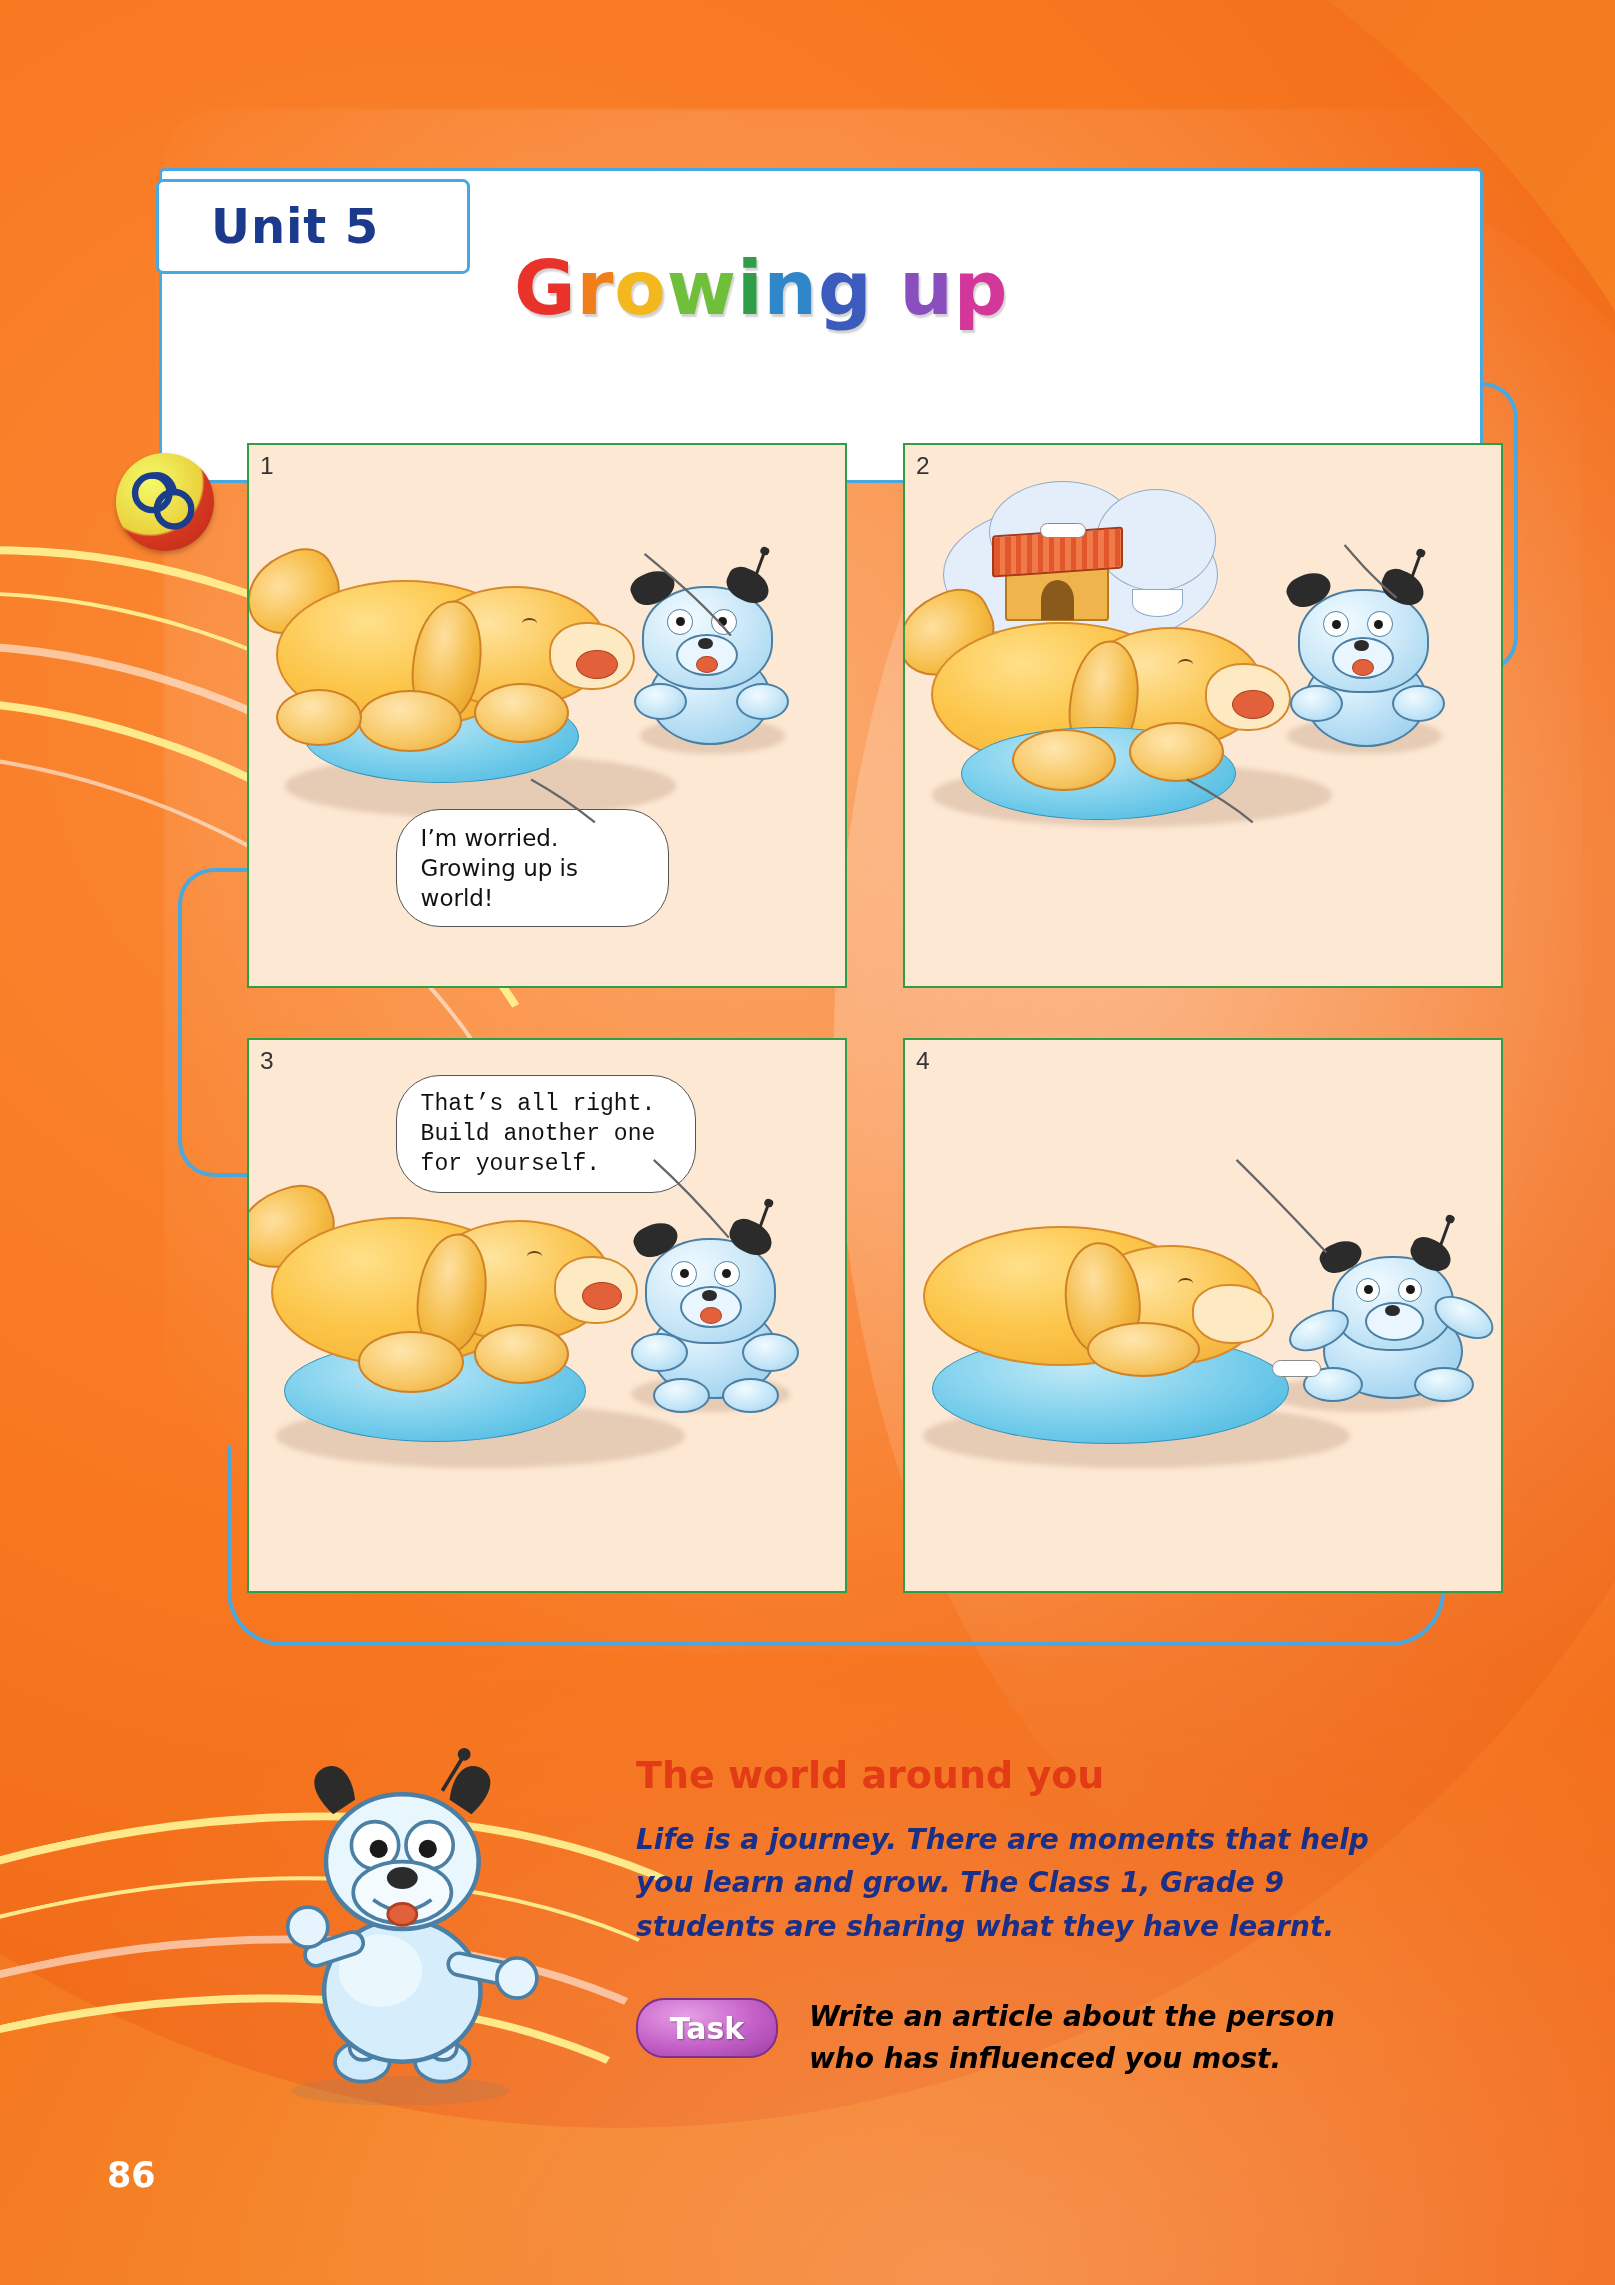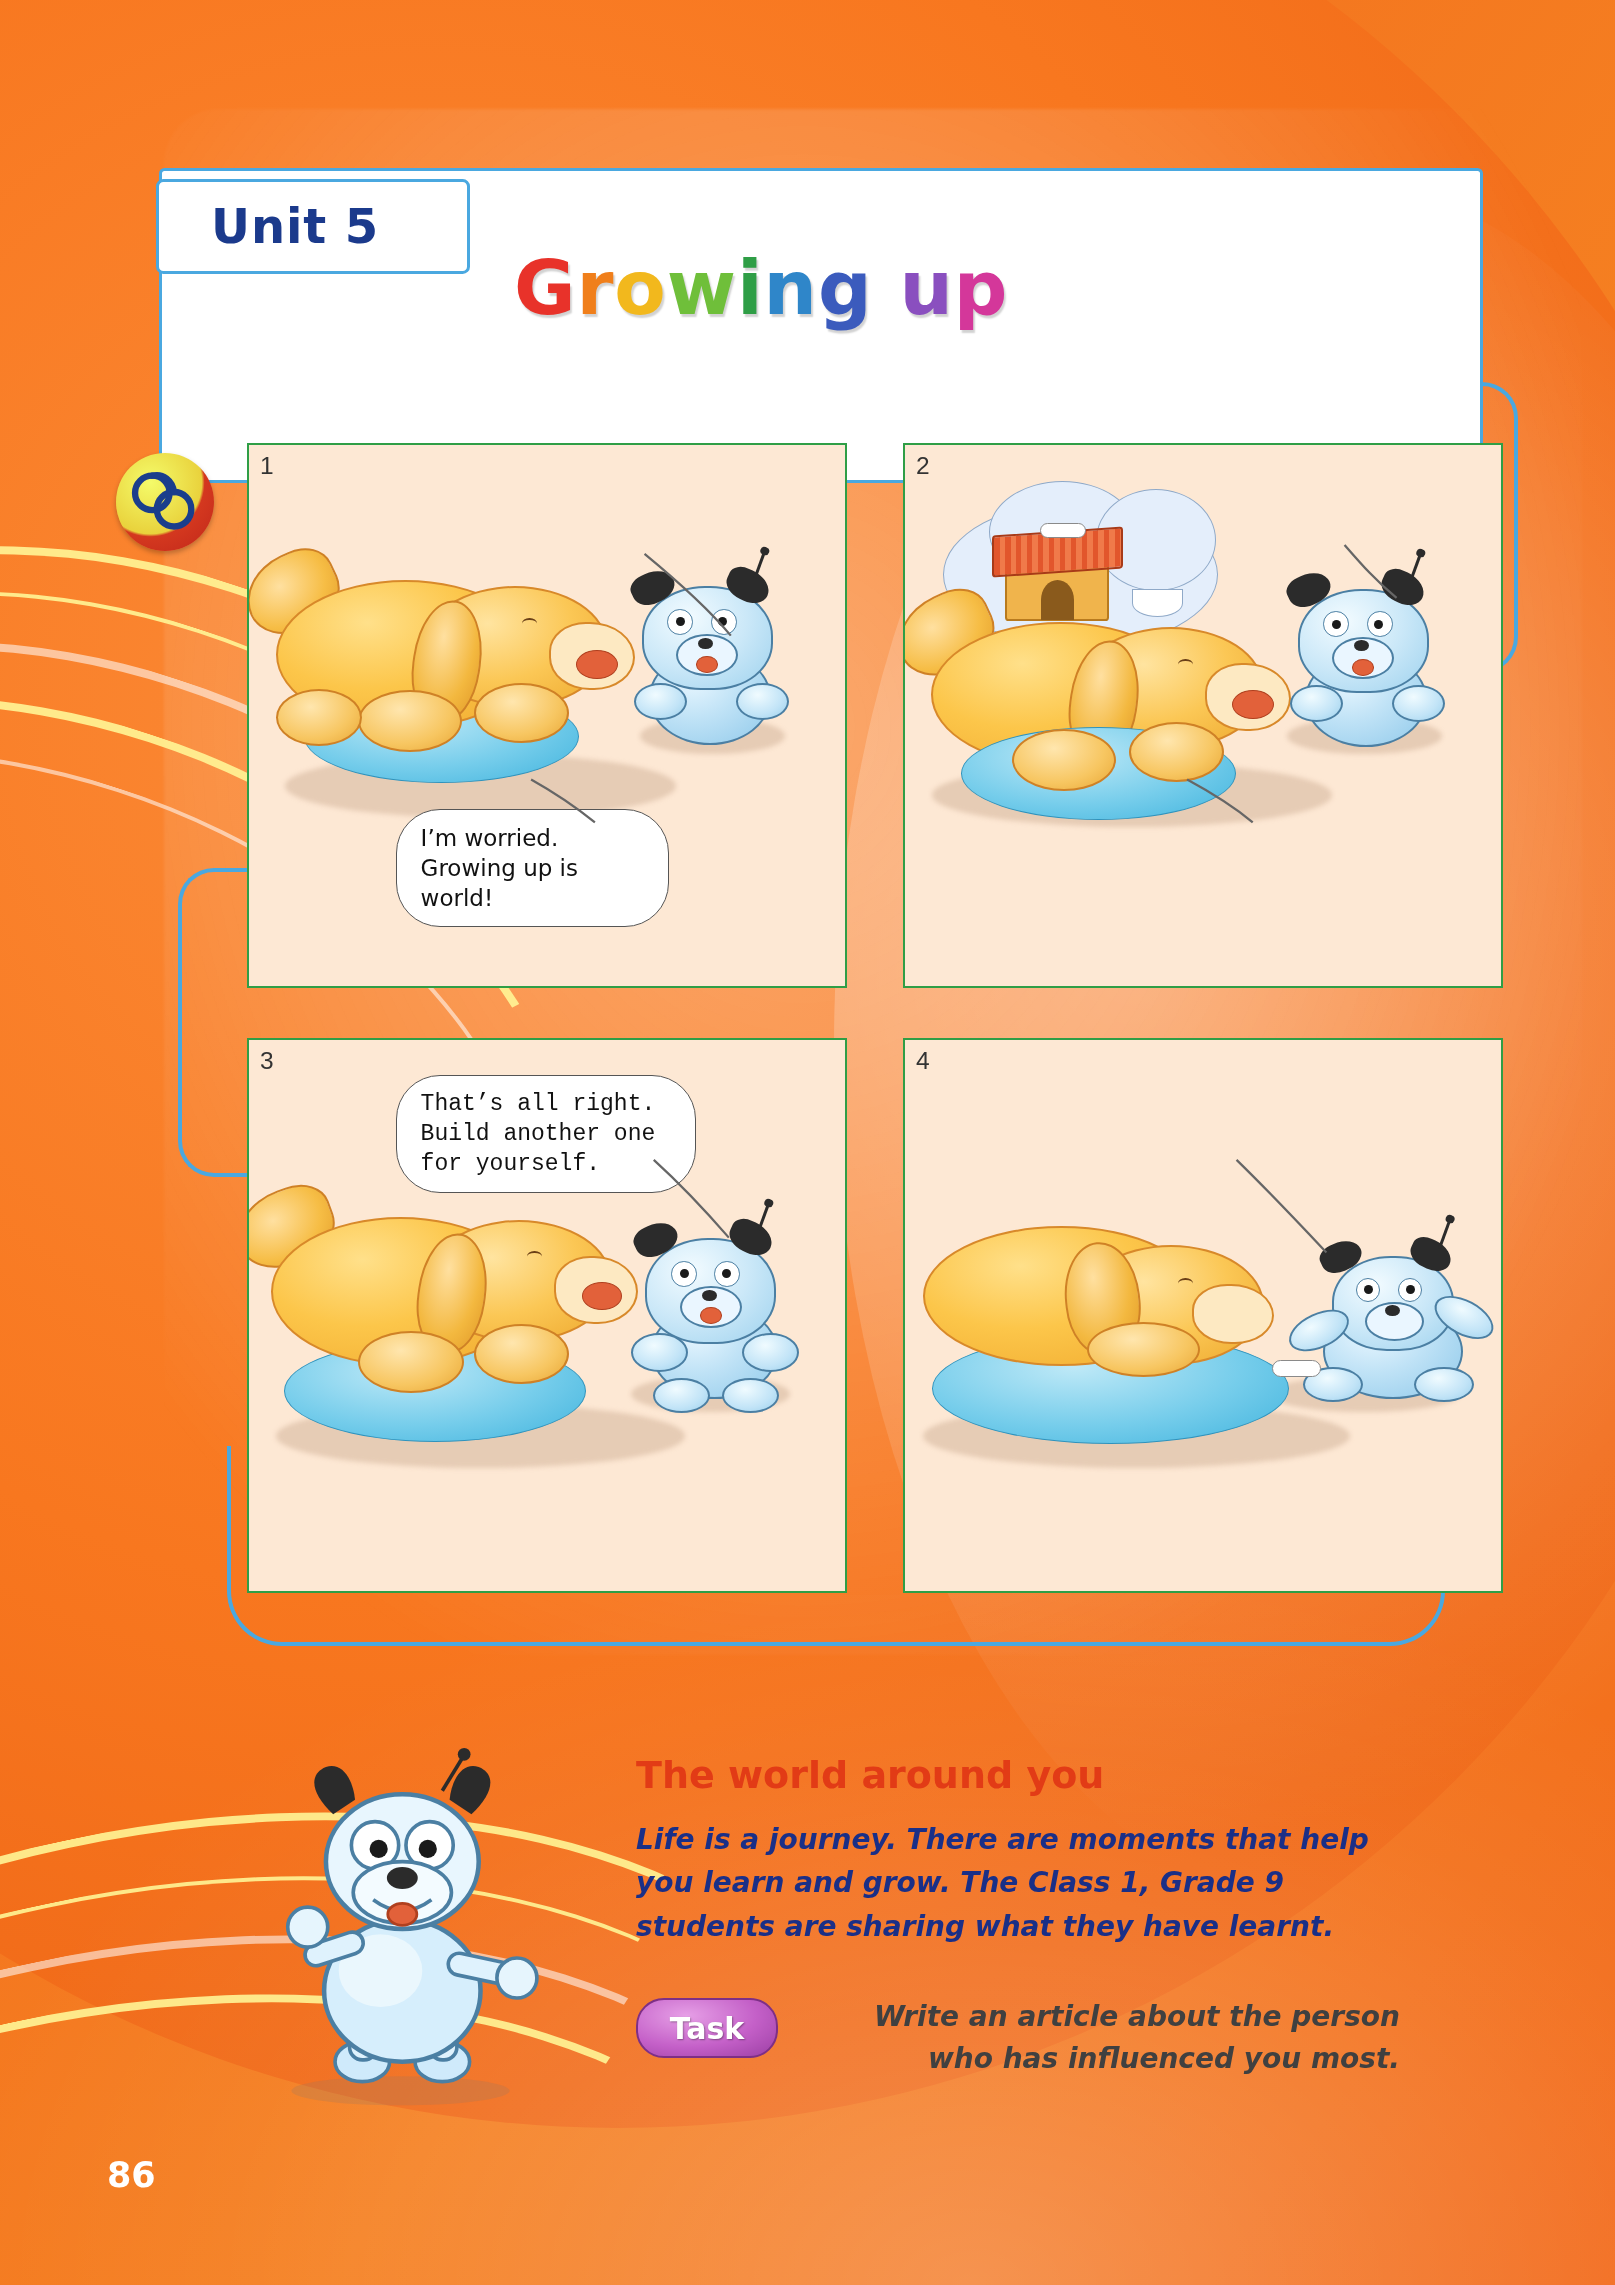--- a/index.html
+++ b/index.html
@@ -434,22 +434,21 @@
   .task-text {
     position: absolute;
     left: 809px;
     top: 1996px;
     width: 591px;
     font-family: "DejaVu Sans", sans-serif;
     font-style: italic;
     font-weight: bold;
     font-size: 28px;
     line-height: 1.5;
-    color: #404040;
-    text-align: right;
+    color: #000000;
   }
   .page-num {
     position: absolute;
     left: 107px;
     top: 2155px;
     font-family: "DejaVu Sans", sans-serif;
     font-weight: bold;
     font-size: 35px;
     color: #ffffff;
   }

